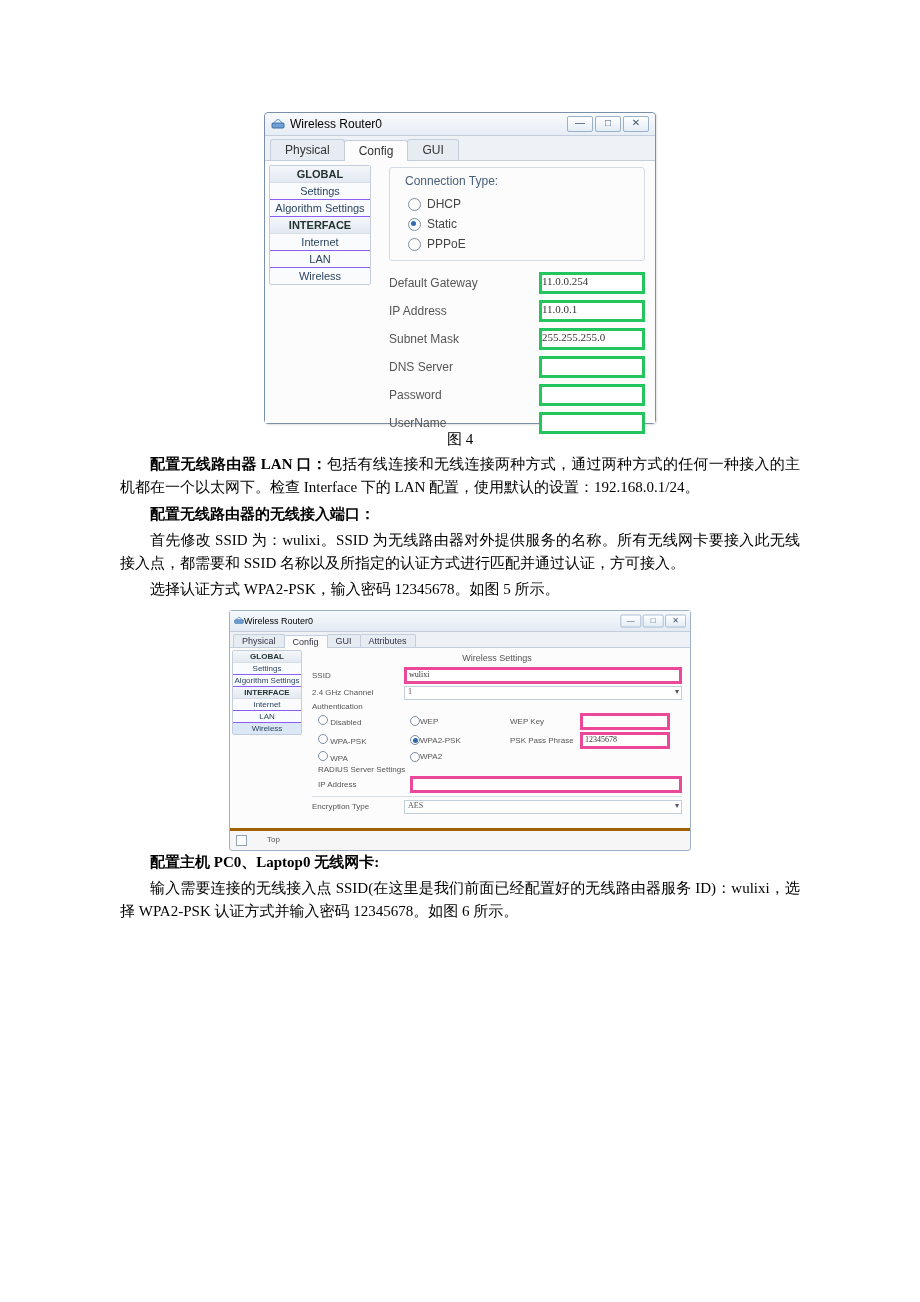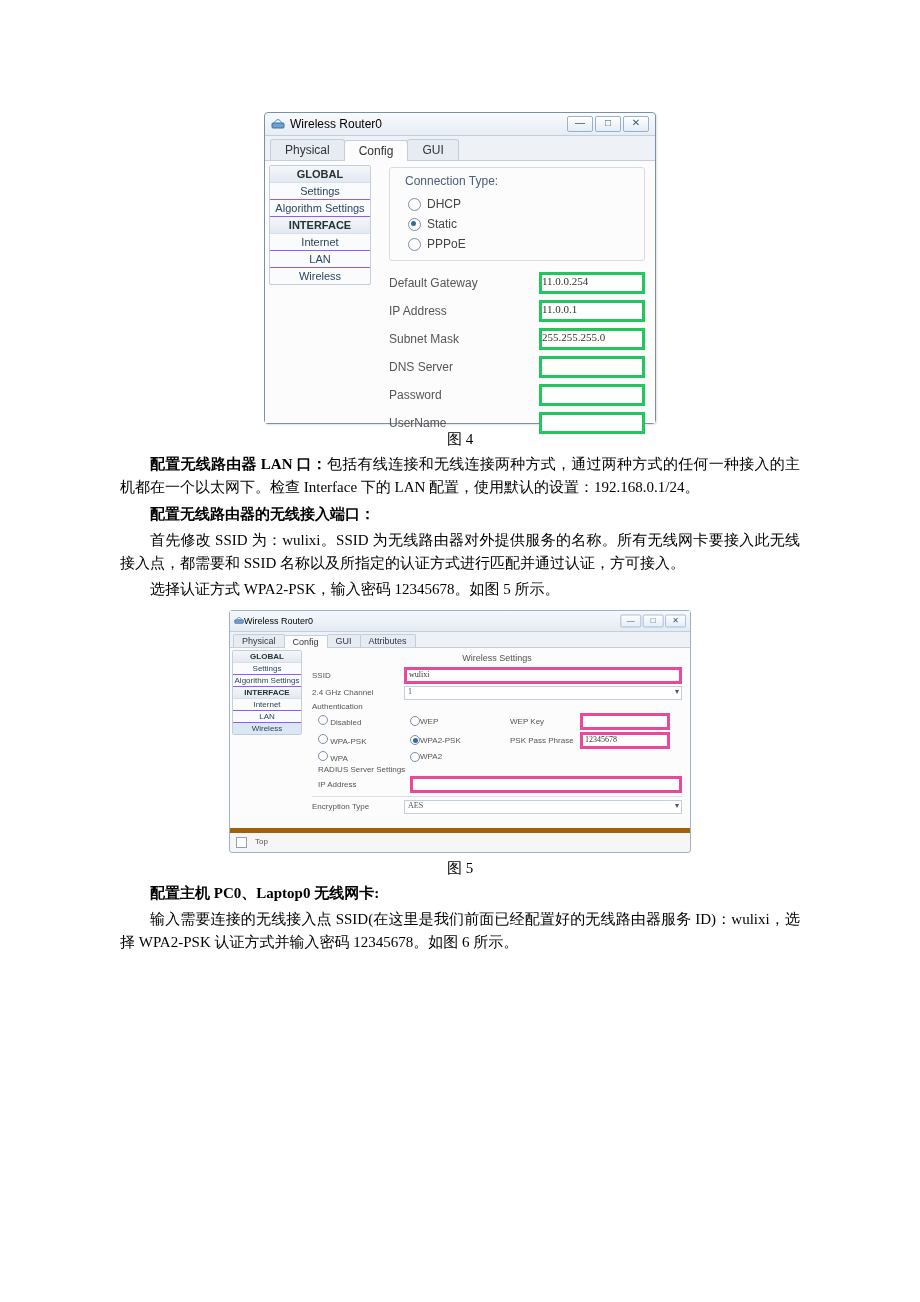--- a/index.html
+++ b/index.html
@@ -45,21 +45,21 @@
   .main2{flex:1;padding:4px 8px;color:#555;font-size:8px}
   .m2title{text-align:center;font-size:9px;padding:1px 0 3px}
   .m2row{display:flex;align-items:center;padding:1px 0}
   .m2l{width:92px}
   .m2mid{width:100px;display:flex;align-items:center}
   .m2r{width:70px}
   .m2inp{height:11px;border:3px solid #ec4899;background:#fff;font:8px Tahoma;padding:0 2px;color:#333}
   .m2sel{height:12px;border:1px solid #c3cedb;background:#fff;font:8px Tahoma;padding:0 12px 0 3px;position:relative}
   .m2sel::after{content:"▾";position:absolute;right:2px;top:0;color:#556}
   .hr2{border-top:1px solid #d9e0ea;margin:2px 0}
-  .btm2{padding:4px 6px;border-top:5px solid #a16207;font-size:8px;color:#555;display:flex;gap:8px}
+  .btm2{padding:4px 6px;border-top:3px solid #a16207;font-size:8px;color:#555;display:flex;gap:20px}
   .chk{width:9px;height:9px;border:1px solid #8fa2b8;background:#fff;display:inline-block}
   .router-icon{display:inline-block}
   .router-icon svg{display:block}
 </style>
 </head>
 <body>
 
 <div class="page">
 
   <div class="fig" style="width:392px">
@@ -231,18 +231,17 @@
             <span class="m2sel" style="flex:1">AES</span>
           </div>
       </div>
     </div>
     <div class="btm2">
       <span class="chk"></span>
       <span>Top</span>
     </div>
   </div>
 
-  <div class="caption">图 5</div>
 
   <p class="b">配置主机 PC0、Laptop0 无线网卡:</p>
   <p>输入需要连接的无线接入点 SSID(在这里是我们前面已经配置好的无线路由器服务 ID)：wulixi，选择 WPA2-PSK 认证方式并输入密码 12345678。如图 6 所示。</p>
 
 </div>
 
 </body></html>

